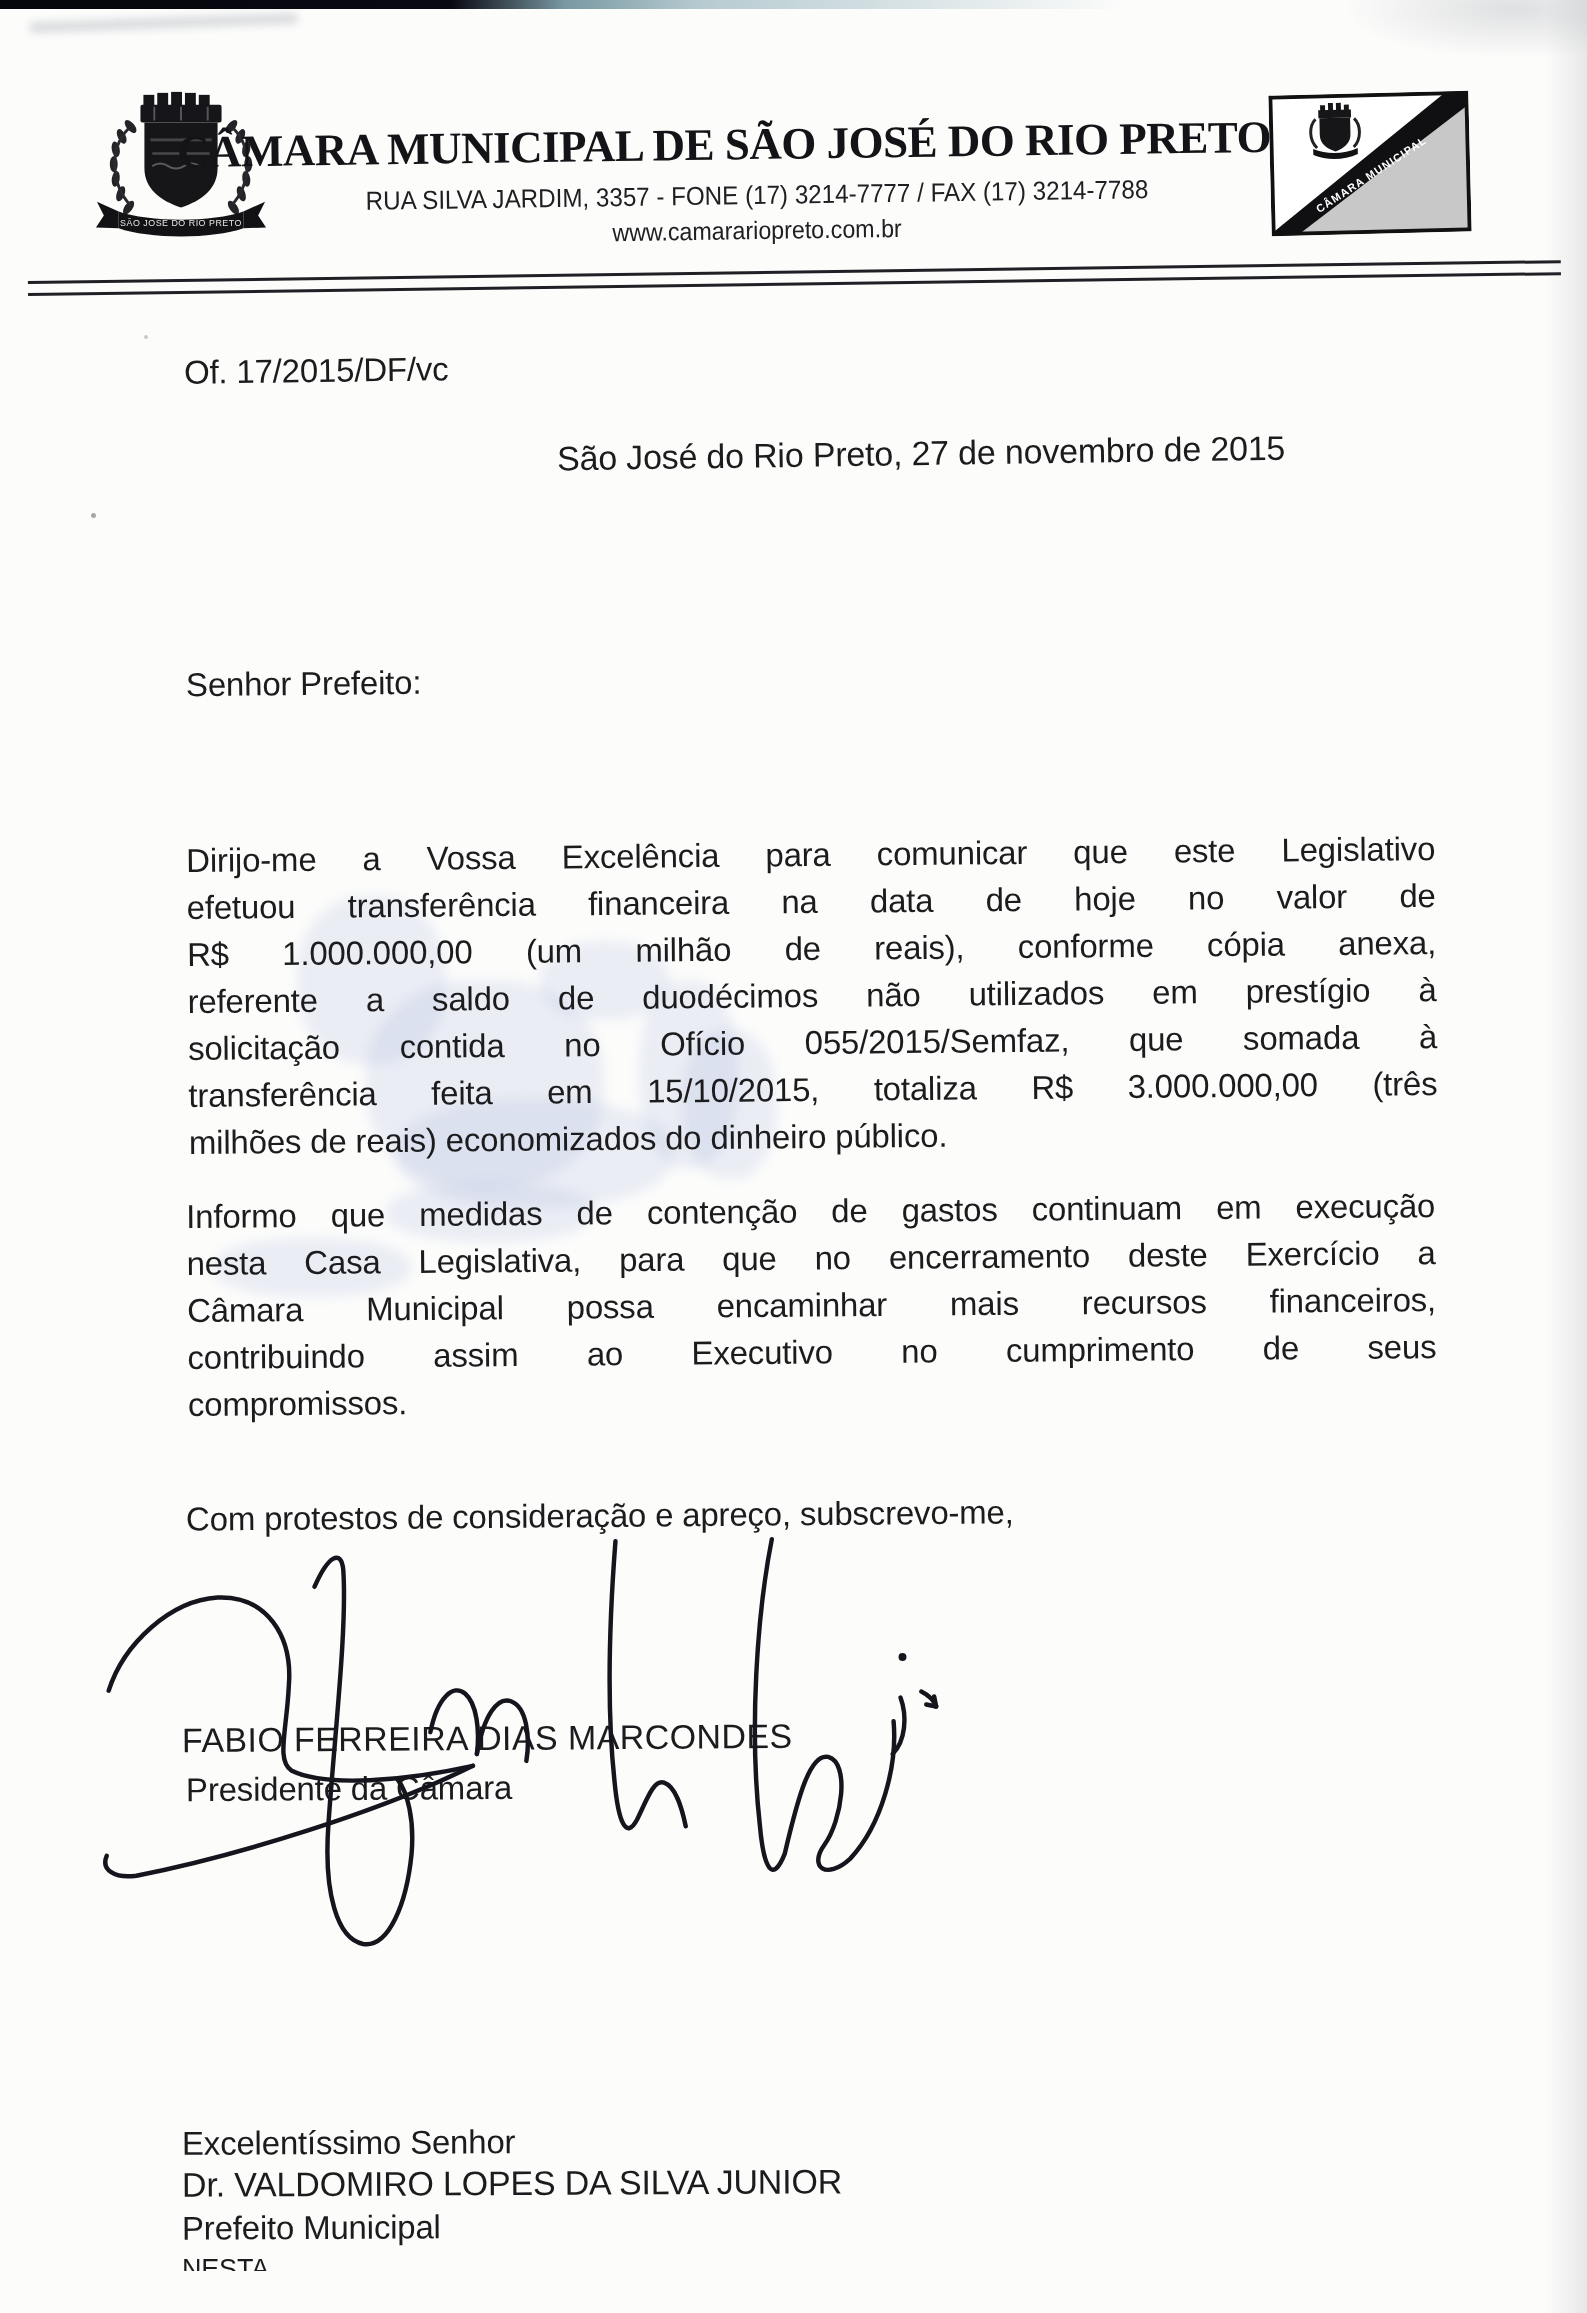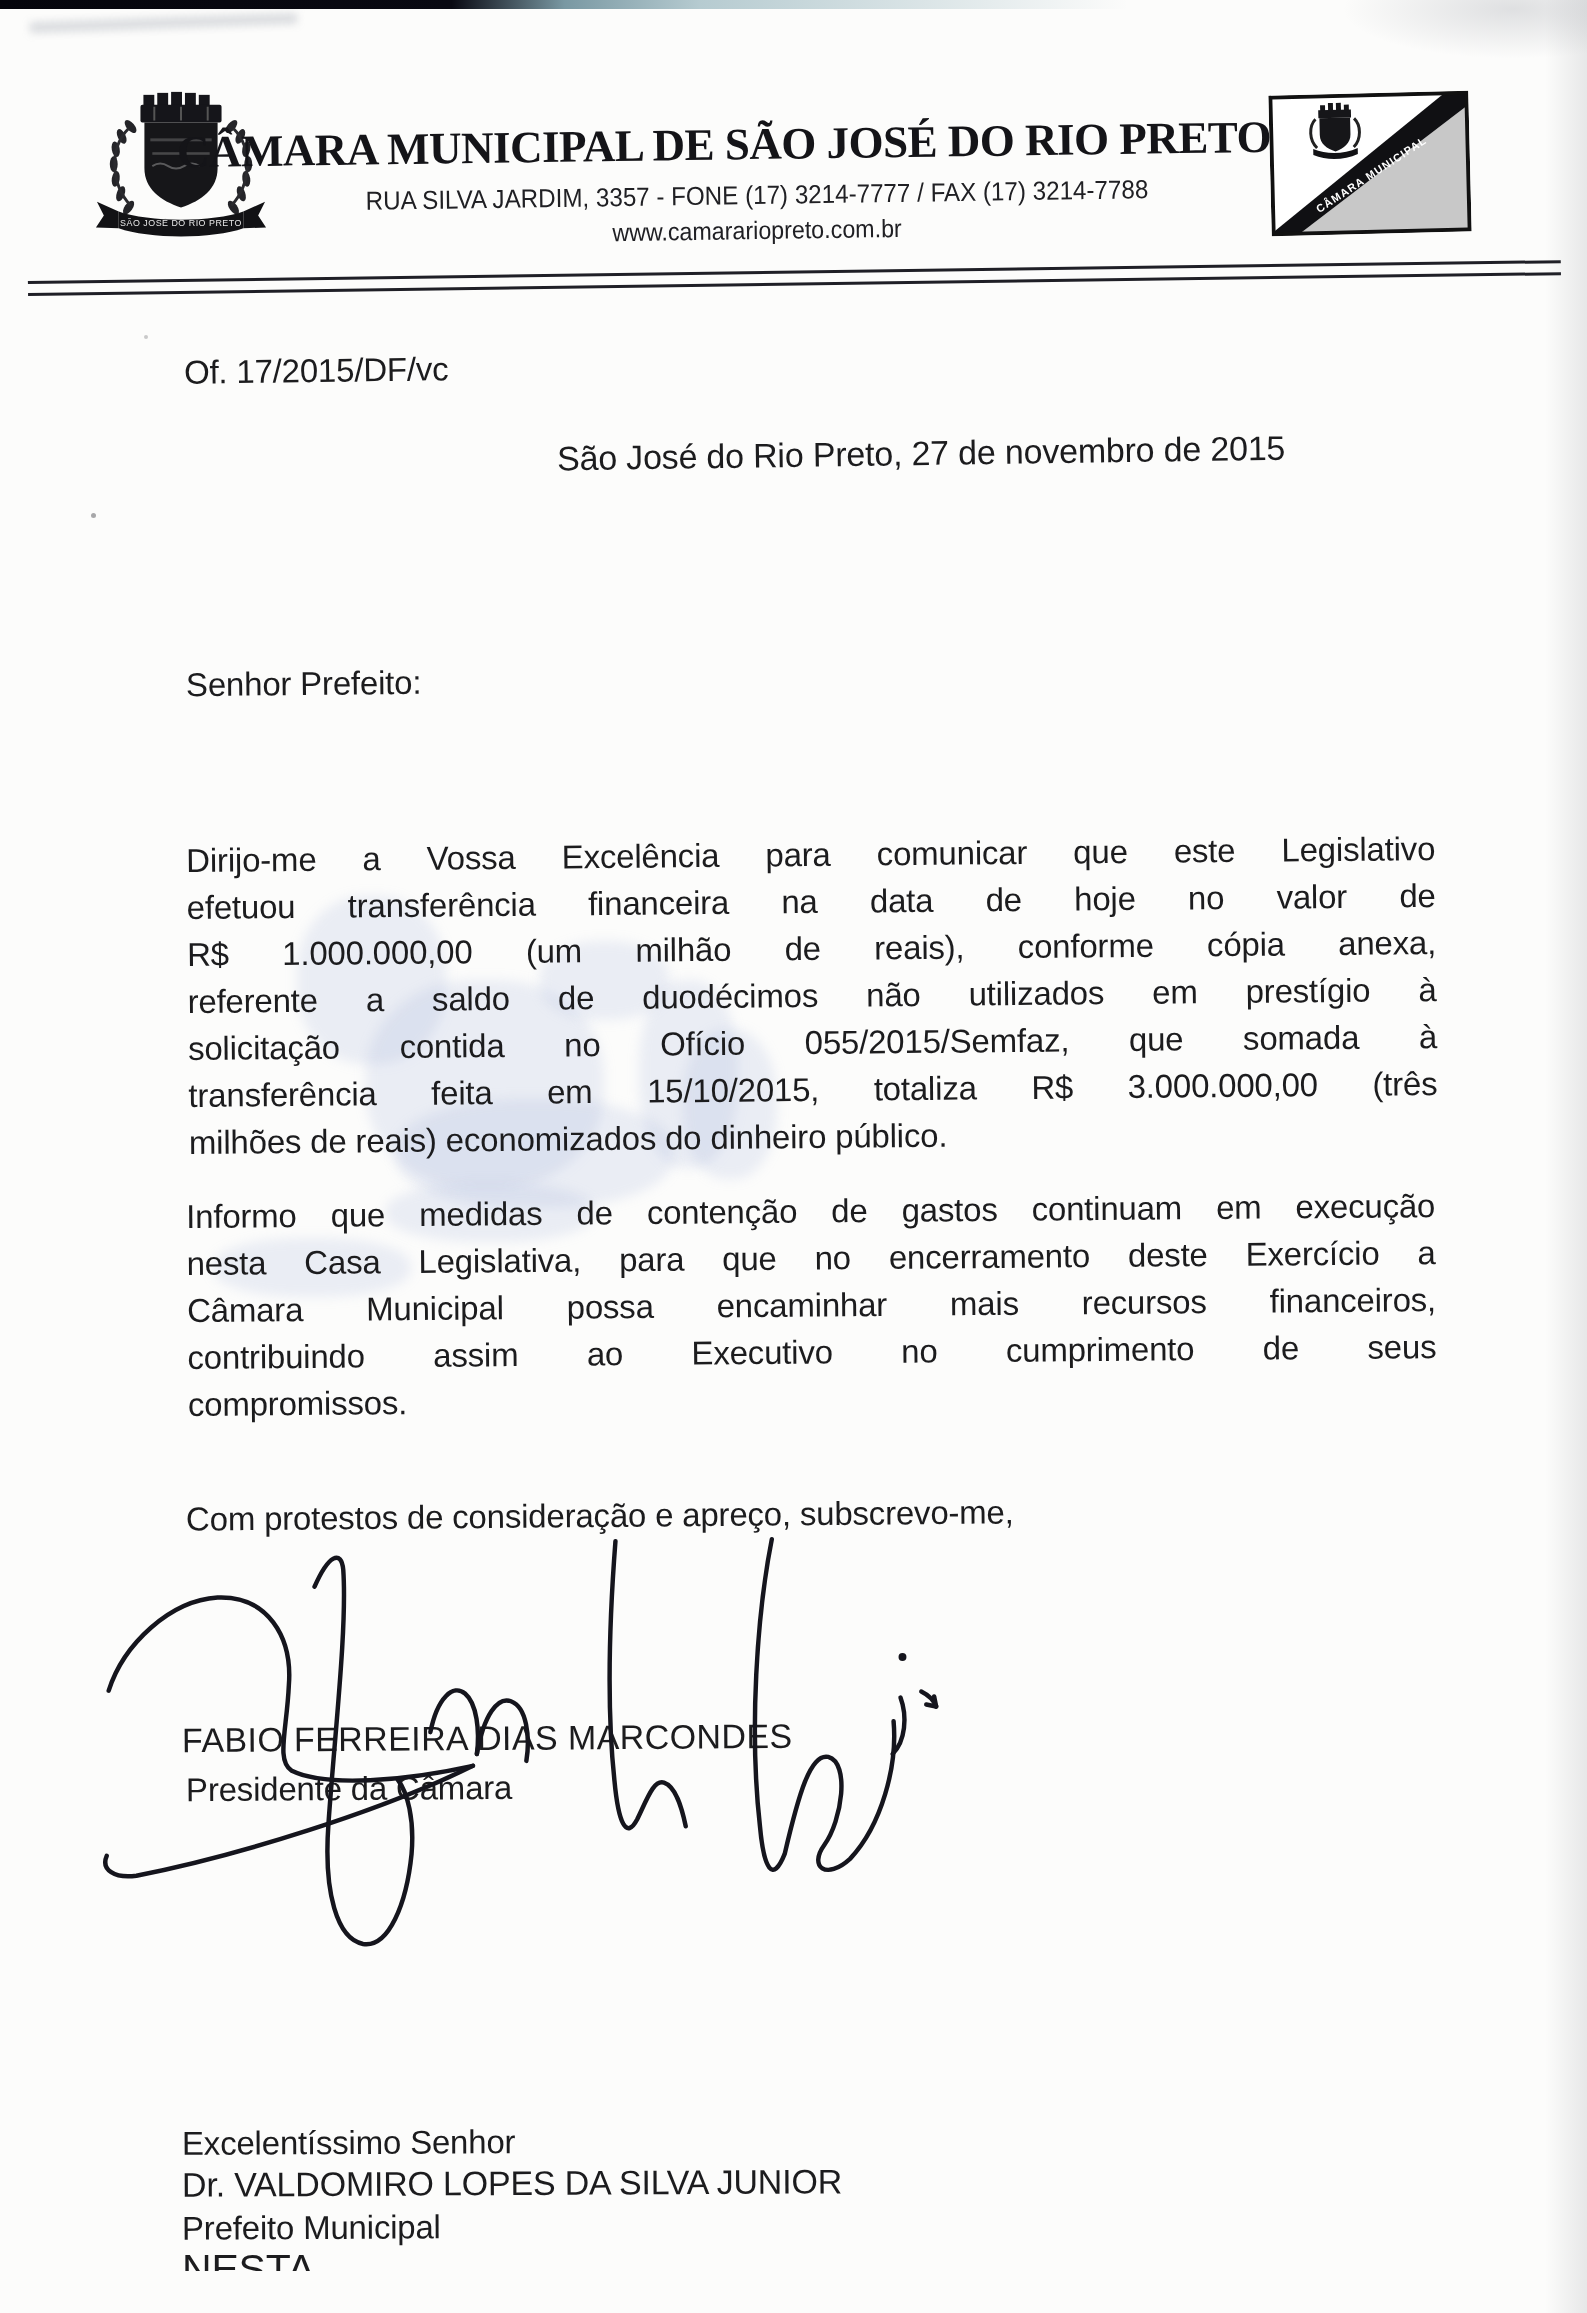--- a/index.html
+++ b/index.html
@@ -30,21 +30,21 @@
   .rule-wrap{left:28px;top:281px;width:1533px;transform:rotate(-.78deg);transform-origin:left center;z-index:2;}
   .rule{height:3px;background:#1f1f26;}
   .rule + .rule{margin-top:9px;}
   
   .txt{z-index:2;font-size:33px;letter-spacing:-0.2px;white-space:nowrap;}
   .para{z-index:2;width:1249px;font-size:33px;line-height:47px;letter-spacing:-0.2px;transform-origin:left top;}
   .jl{text-align:justify;text-align-last:justify;}
   .jl-last{text-align-last:left;}
   .sig-svg{left:79px;top:1527px;width:1257px;height:446px;z-index:3;pointer-events:none;}
   .clip-line{overflow:hidden;height:18px;}
-  .clip-line div{font-size:41px;line-height:32px;letter-spacing:-0.2px;white-space:nowrap;}
+  .clip-line div{font-size:27px;line-height:32px;letter-spacing:-0.2px;white-space:nowrap;}
 </style>
 </head>
 <body>
 
 <div id="page">
 
   <div class="abs top-bar"></div>
   <div class="abs top-wisp"></div>
   <div class="abs edge-shade"></div>
   <div class="abs corner-smudge"></div>

